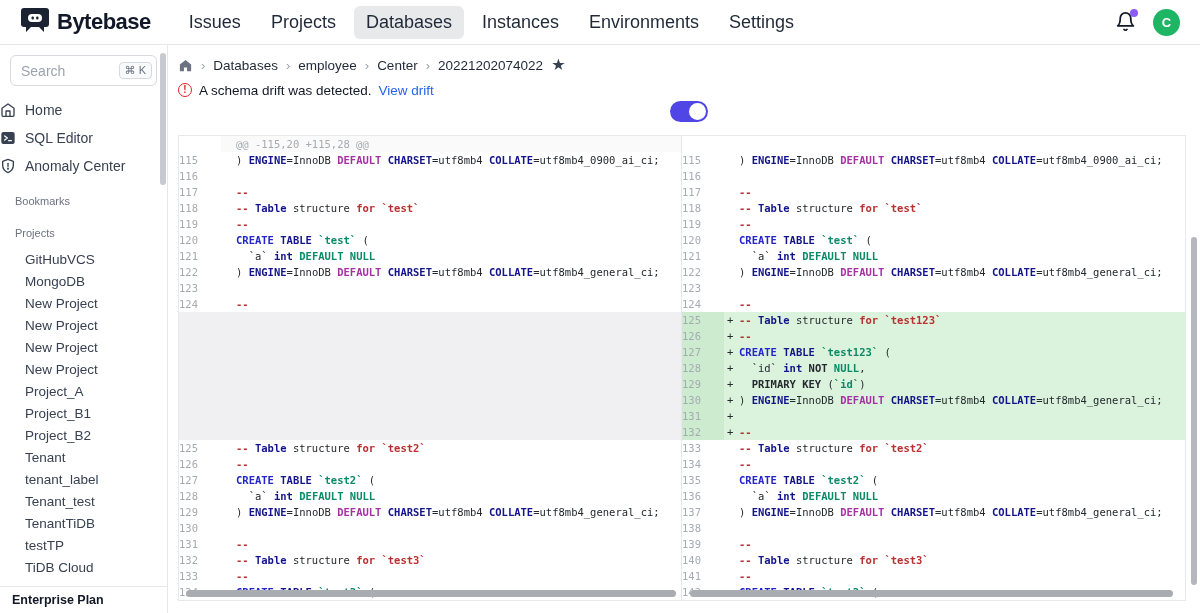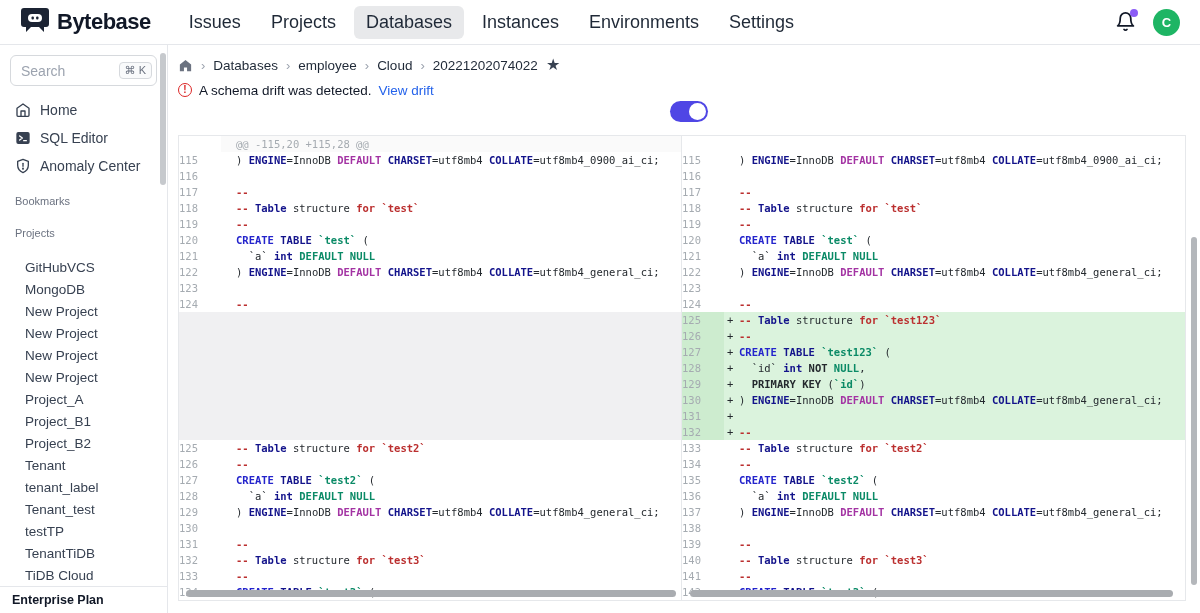--- a/index.html
+++ b/index.html
@@ -22,24 +22,24 @@
   
   .layout { display:flex; height:568px; }
   .sidebar { width:168px; border-right:1px solid #e5e7eb; position:relative; padding-top:10px; flex-shrink:0; }
   .main { flex:1; position:relative; padding-left:10px; overflow:hidden; }
 
   
   .searchbox { margin:0 10px 10px 10px; height:31px; border:1px solid #d6d9dd; border-radius:6px;
     display:flex; align-items:center; padding:0 4px 0 10px; background:#fff; }
   .search-ph { font-size:14px; color:#9ca3af; flex:1; }
   .kbd { font-size:11px; color:#6b7280; border:1px solid #d6d9dd; border-radius:4px; padding:1px 5px; background:#f9fafb; white-space:nowrap; }
-  .snav-item { display:flex; align-items:center; gap:9px; height:28px; padding-left:15px; font-size:14px; color:#374151; cursor:pointer; }
+  .snav-item { display:flex; align-items:center; gap:9px; height:28px; font-size:14px; color:#374151; cursor:pointer; }
   .snav-item svg { flex-shrink:0; }
   .section-label { font-size:11px; color:#6b7280; padding-left:15px; margin-top:10px; height:22px; display:flex; align-items:center; }
-  .proj-list { margin-top:12px; }
+  .proj-list { margin-top:4px; }
   .proj-item { font-size:13.5px; color:#374151; padding-left:25px; height:22px; display:flex; align-items:center; cursor:pointer; }
   .archive-row { margin-top:12px; }
   .sb-footer { position:absolute; bottom:0; left:0; right:0; height:27px; border-top:1px solid #e5e7eb;
     display:flex; align-items:center; padding-left:12px; font-size:12.5px; font-weight:bold; color:#111827; background:#fff; }
   .sb-scrollbar { position:absolute; top:8px; right:1px; width:6px; height:132px; background:#c6c9cd; border-radius:3px; }
 
   
   .breadcrumb { margin-top:10px; height:20px; display:flex; align-items:center; gap:8px; font-size:13.5px; font-weight:500; color:#1f2937; }
   .crumb { cursor:pointer; }
   .crumb-sep { color:#9ca3af; font-size:13px; }
@@ -153,22 +153,22 @@
         <div class="proj-item">New Project</div>
         <div class="proj-item">New Project</div>
         <div class="proj-item">New Project</div>
         <div class="proj-item">New Project</div>
         <div class="proj-item">Project_A</div>
         <div class="proj-item">Project_B1</div>
         <div class="proj-item">Project_B2</div>
         <div class="proj-item">Tenant</div>
         <div class="proj-item">tenant_label</div>
         <div class="proj-item">Tenant_test</div>
+        <div class="proj-item">TenantTiDB</div>
         <div class="proj-item">testTP</div>
-        <div class="proj-item">TenantTiDB</div>
         <div class="proj-item">TiDB Cloud</div>
       </div>
 
     <div class="snav-item archive-row">
       <svg width="16" height="16" viewBox="0 0 24 24" fill="none" stroke="#374151" stroke-width="2" stroke-linecap="round" stroke-linejoin="round">
         <rect x="3" y="4" width="18" height="5" rx="1"></rect>
           <path d="M5 9v9a2 2 0 0 0 2 2h10a2 2 0 0 0 2-2V9"></path>
           <line x1="10" y1="13" x2="14" y2="13"></line>
       </svg>
       <span>Archive</span>
@@ -181,21 +181,21 @@
   <div class="main">
     <div class="breadcrumb">
       <svg width="15" height="15" viewBox="0 0 24 24" fill="#6b7280">
         <path d="M3 10.5 12 3l9 7.5V21h-6.5v-6h-5v6H3z"></path>
       </svg>
       <span class="crumb-sep">›</span>
       <span class="crumb">Databases</span>
       <span class="crumb-sep">›</span>
       <span class="crumb">employee</span>
       <span class="crumb-sep">›</span>
-      <span class="crumb">Cloud</span>
+      <span class="crumb">Center</span>
       <span class="crumb-sep">›</span>
       <span class="crumb">20221202074022</span>
       <span class="star">★</span>
     </div>
 
     <div class="alert-row">
       <span class="warn-ic">!</span>
       <span class="alert-text">A schema drift was detected.</span>
       <span class="link">View drift</span>
     </div>

